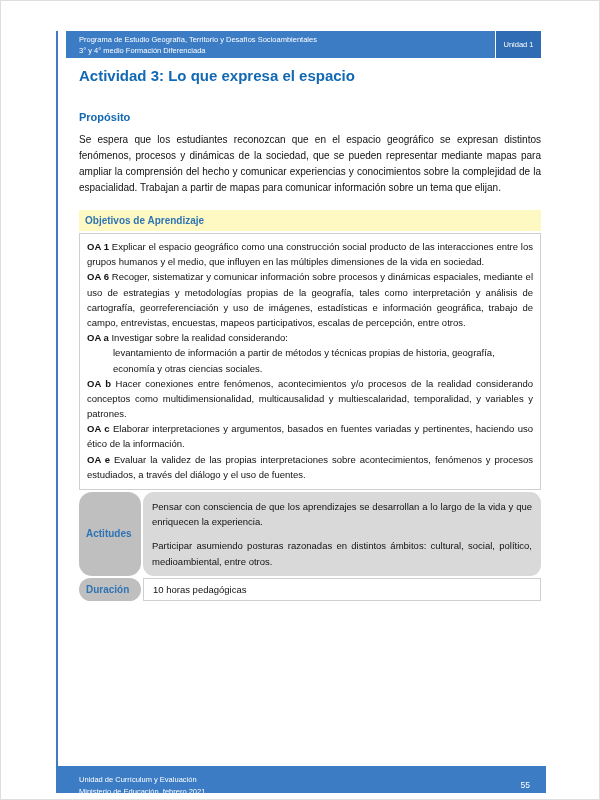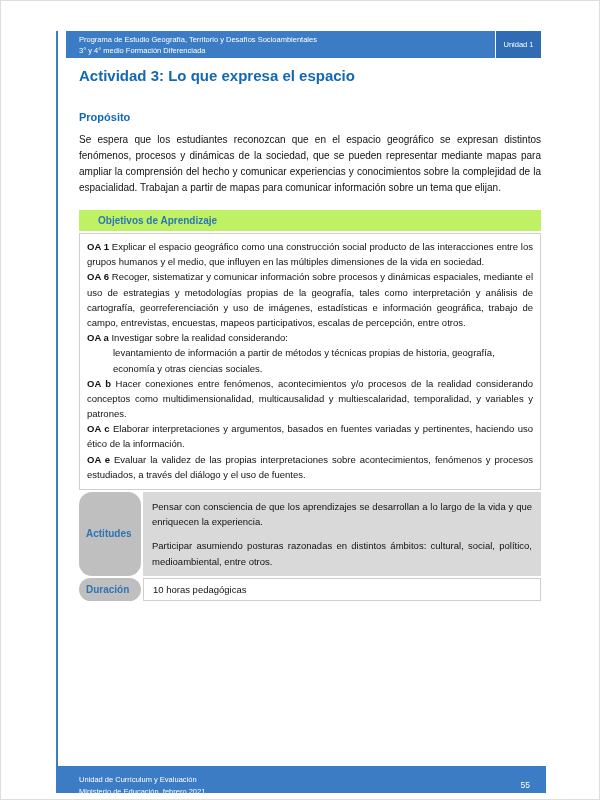--- a/index.html
+++ b/index.html
@@ -62,25 +62,25 @@
     color: #1268b3;
   }
   .body-text {
     margin-top: 9px;
     font-size: 10px;
     line-height: 1.6;
     text-align: justify;
   }
   .info-table { margin-top: 14px; font-size: 9.5px; }
   .t-head-cell {
-    background: #bef264;
+    background: #fef9c3;
     color: #2e74b5;
     font-weight: bold;
     font-size: 10px;
-    padding: 5px 19px;
+    padding: 5px 6px;
   }
   .oa-cell {
     margin-top: 2px;
     background: #ffffff;
     border: 1px solid #cfcfcf;
     padding: 5px 7px 7px 7px;
   }
   .oa-item { text-align: justify; line-height: 1.6; }
   .oa-label { font-weight: bold; }
   .oa-sub { margin-left: 26px; line-height: 1.6; text-align: left; }
@@ -93,20 +93,21 @@
     font-size: 10px;
     padding-left: 7px;
     display: flex; align-items: center; border-radius: 13px;
   }
   .actitudes-cell {
     flex: 1;
     background: #d9d9d9;
     padding: 7px 9px;
     line-height: 1.6;
     text-align: justify;
+    border-radius: 11px;
   }
   .actitudes-cell p + p { margin-top: 9px; }
   .duracion-cell {
     flex: 1;
     background: #ffffff;
     border: 1px solid #cfcfcf;
     padding: 5px 9px;
   }
   .doc-footer {
     position: absolute;

